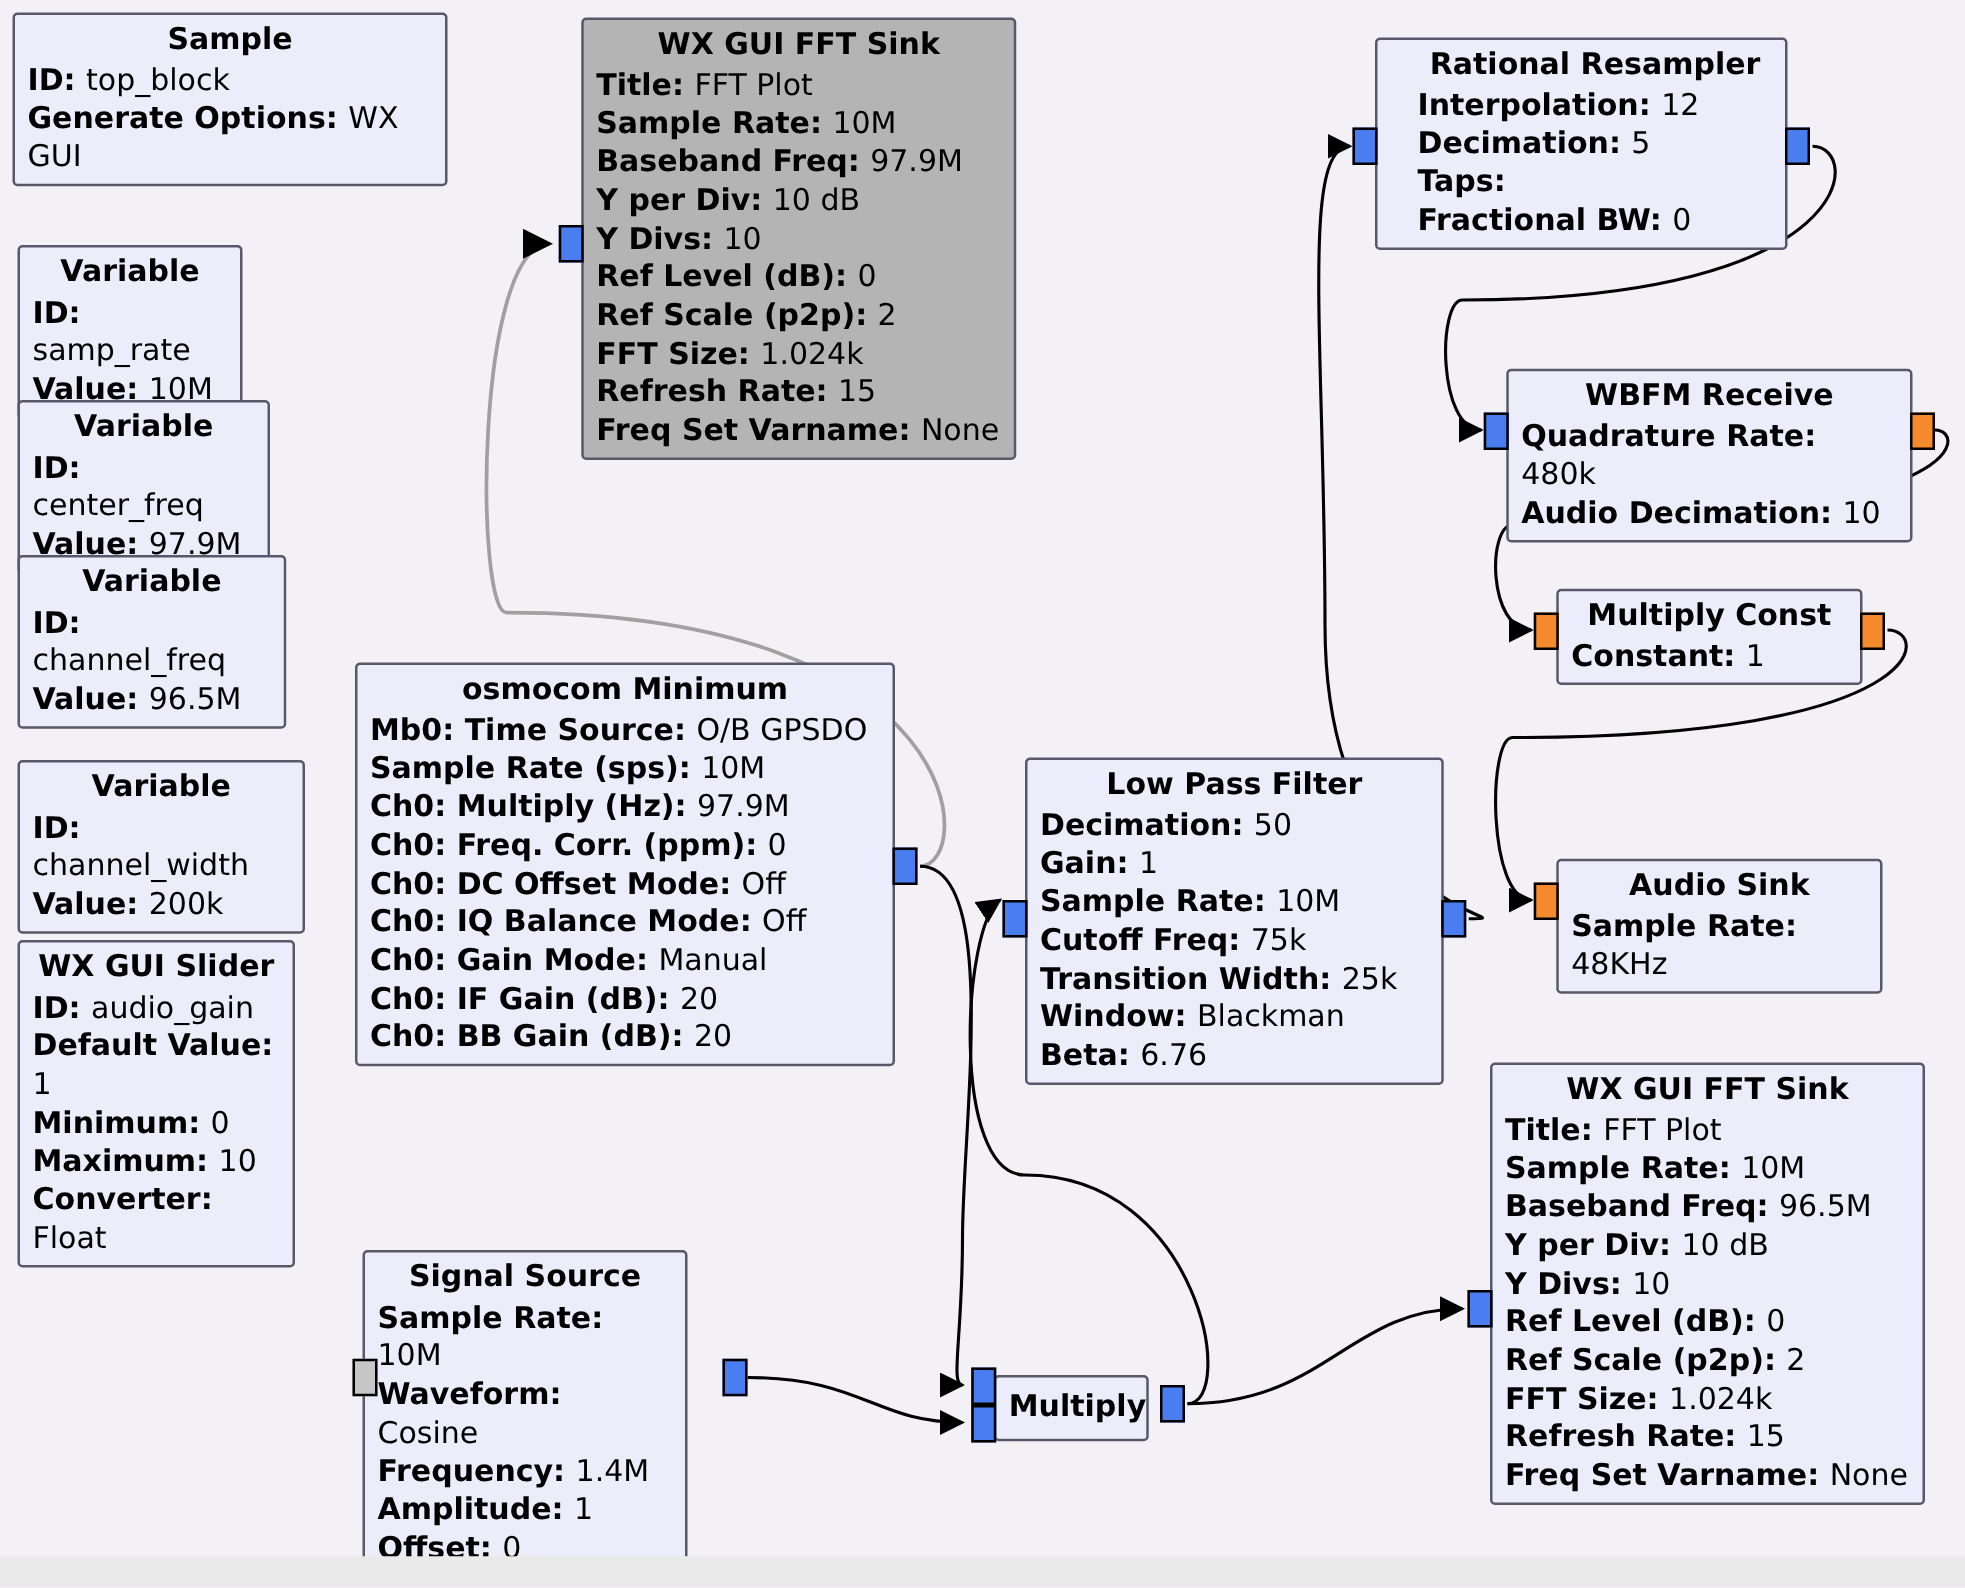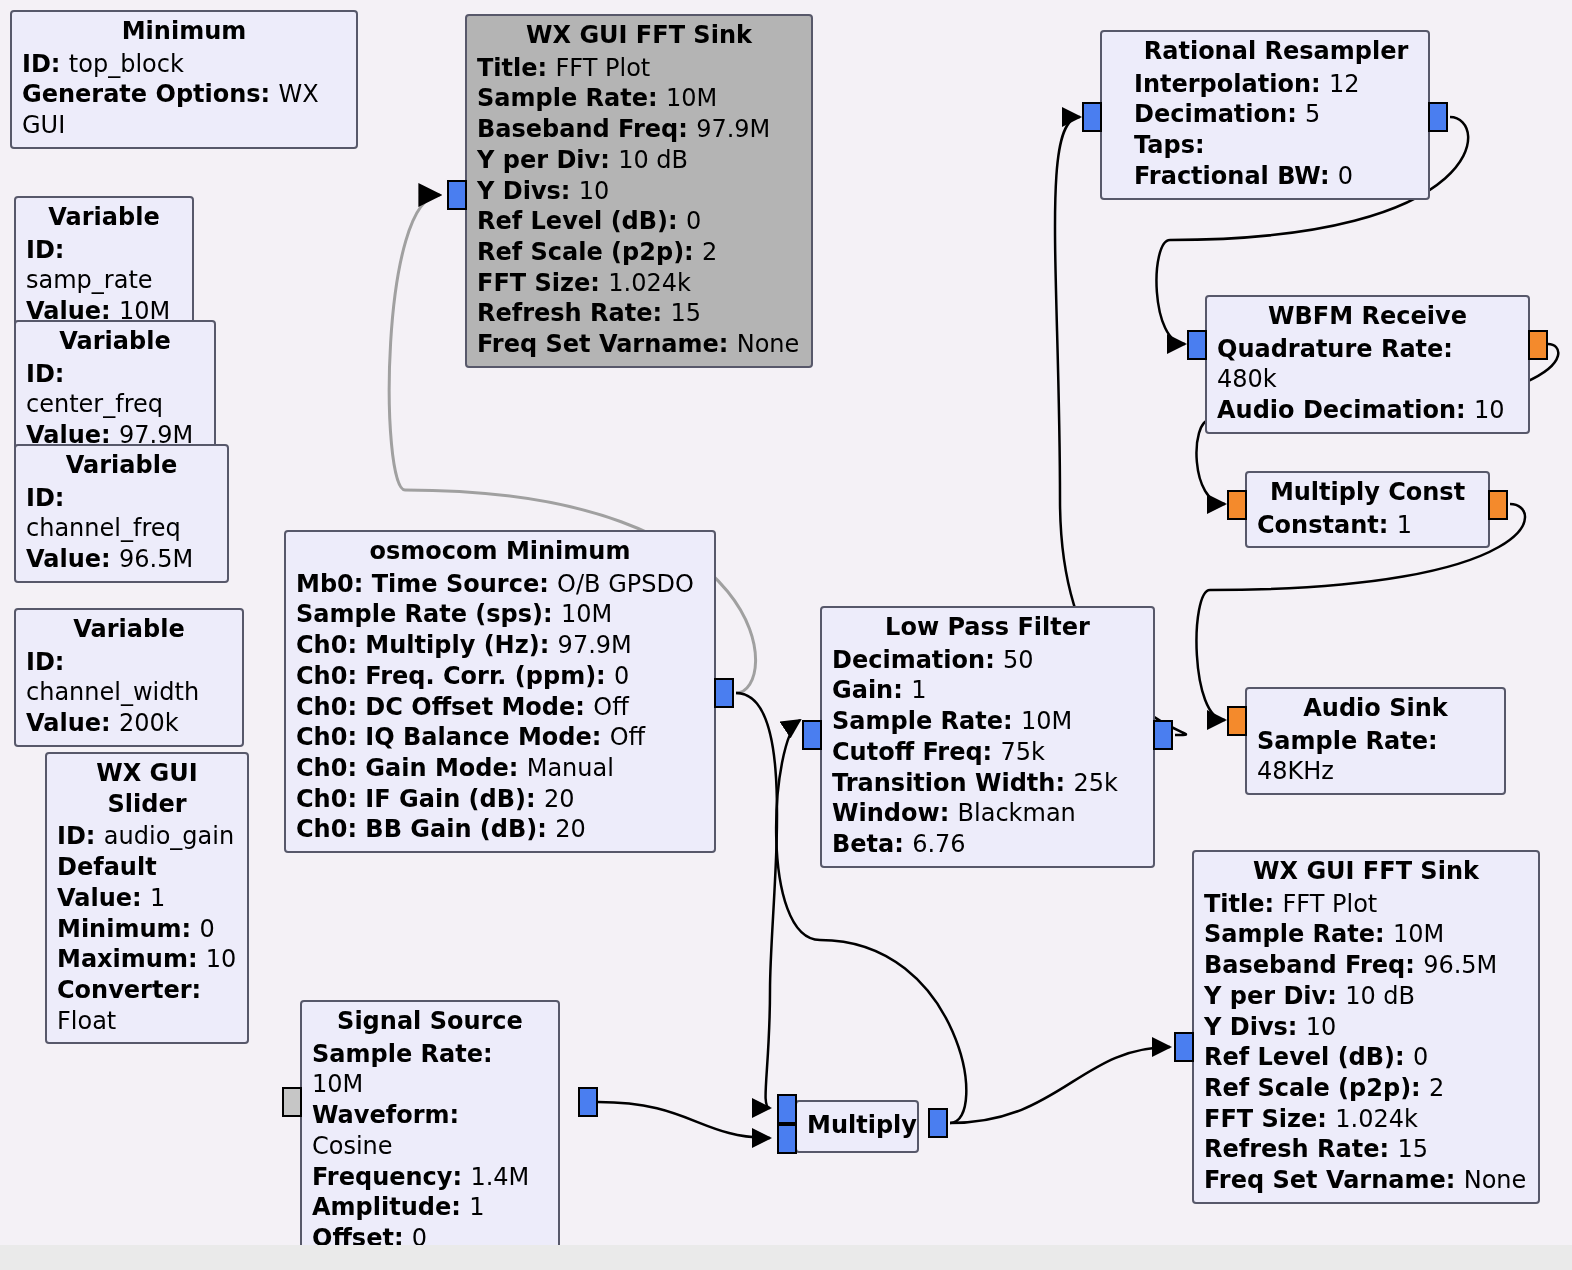--- a/index.html
+++ b/index.html
@@ -88,21 +88,21 @@
     <path d="M 1175 735 C 1230 735, 1060 735, 1060 500 C 1060 280, 1040 117, 1080 117" fill="none" stroke="#000" stroke-width="2.5" marker-end="url(#arrow)"></path>
 
     <path d="M 1450 117 C 1490 117, 1490 240, 1170 240 C 1150 240, 1150 344, 1185 344" fill="none" stroke="#000" stroke-width="2.5" marker-end="url(#arrow)"></path>
 
     <path d="M 1548 344 C 1575 344, 1575 420, 1210 420 C 1190 420, 1190 504, 1225 504" fill="none" stroke="#000" stroke-width="2.5" marker-end="url(#arrow)"></path>
 
     <path d="M 1510 504 C 1545 504, 1545 590, 1210 590 C 1190 590, 1190 720, 1225 720" fill="none" stroke="#000" stroke-width="2.5" marker-end="url(#arrow)"></path>
   </svg>
 
   <div class="block" style="left:10px; top:10px; width:348px;">
-    <div class="title">Minimum</div>
+    <div class="title">Sample</div>
     <div>
         <div class="row"><span class="k">ID: </span><span class="v">top_block</span></div>
         <div class="row"><span class="k">Generate Options: </span><span class="v">WX GUI</span></div>
       </div>
   </div>
 
   <div class="block" style="left:14px; top:196px; width:180px;">
     <div class="title">Variable</div>
     <div>
         <div class="row"><span class="k">ID: </span><span class="v">samp_rate</span></div>
@@ -127,21 +127,21 @@
   </div>
 
   <div class="block" style="left:14px; top:608px; width:230px;">
     <div class="title">Variable</div>
     <div>
         <div class="row"><span class="k">ID: </span><span class="v">channel_width</span></div>
         <div class="row"><span class="k">Value: </span><span class="v">200k</span></div>
       </div>
   </div>
 
-  <div class="block" style="left:14px; top:752px; width:204px;margin-left:31px;">
+  <div class="block" style="left:14px; top:752px; width:222px;">
     <div class="title">WX GUI Slider</div>
     <div>
         <div class="row"><span class="k">ID: </span><span class="v">audio_gain</span></div>
         <div class="row"><span class="k">Default Value: </span><span class="v">1</span></div>
         <div class="row"><span class="k">Minimum: </span><span class="v">0</span></div>
         <div class="row"><span class="k">Maximum: </span><span class="v">10</span></div>
         <div class="row"><span class="k">Converter: </span><span class="v">Float</span></div>
       </div>
   </div>
 
@@ -171,21 +171,21 @@
         <div class="row"><span class="k">Ch0: Freq. Corr. (ppm): </span><span class="v">0</span></div>
         <div class="row"><span class="k">Ch0: DC Offset Mode: </span><span class="v">Off</span></div>
         <div class="row"><span class="k">Ch0: IQ Balance Mode: </span><span class="v">Off</span></div>
         <div class="row"><span class="k">Ch0: Gain Mode: </span><span class="v">Manual</span></div>
         <div class="row"><span class="k">Ch0: IF Gain (dB): </span><span class="v">20</span></div>
         <div class="row"><span class="k">Ch0: BB Gain (dB): </span><span class="v">20</span></div>
       </div>
   </div>
   <div class="port blue" style="left:714px; top:678px;"></div>
 
-  <div class="block" style="left:300px; top:1000px; width:260px;">
+  <div class="block" style="left:290px; top:1000px; width:260px;">
     <div class="title">Signal Source</div>
     <div>
         <div class="row"><span class="k">Sample Rate: </span><span class="v">10M</span></div>
         <div class="row"><span class="k">Waveform: </span><span class="v">Cosine</span></div>
         <div class="row"><span class="k">Frequency: </span><span class="v">1.4M</span></div>
         <div class="row"><span class="k">Amplitude: </span><span class="v">1</span></div>
         <div class="row"><span class="k">Offset: </span><span class="v">0</span></div>
       </div>
   </div>
   <div class="port grey" style="left:282px; top:1087px;"></div>

